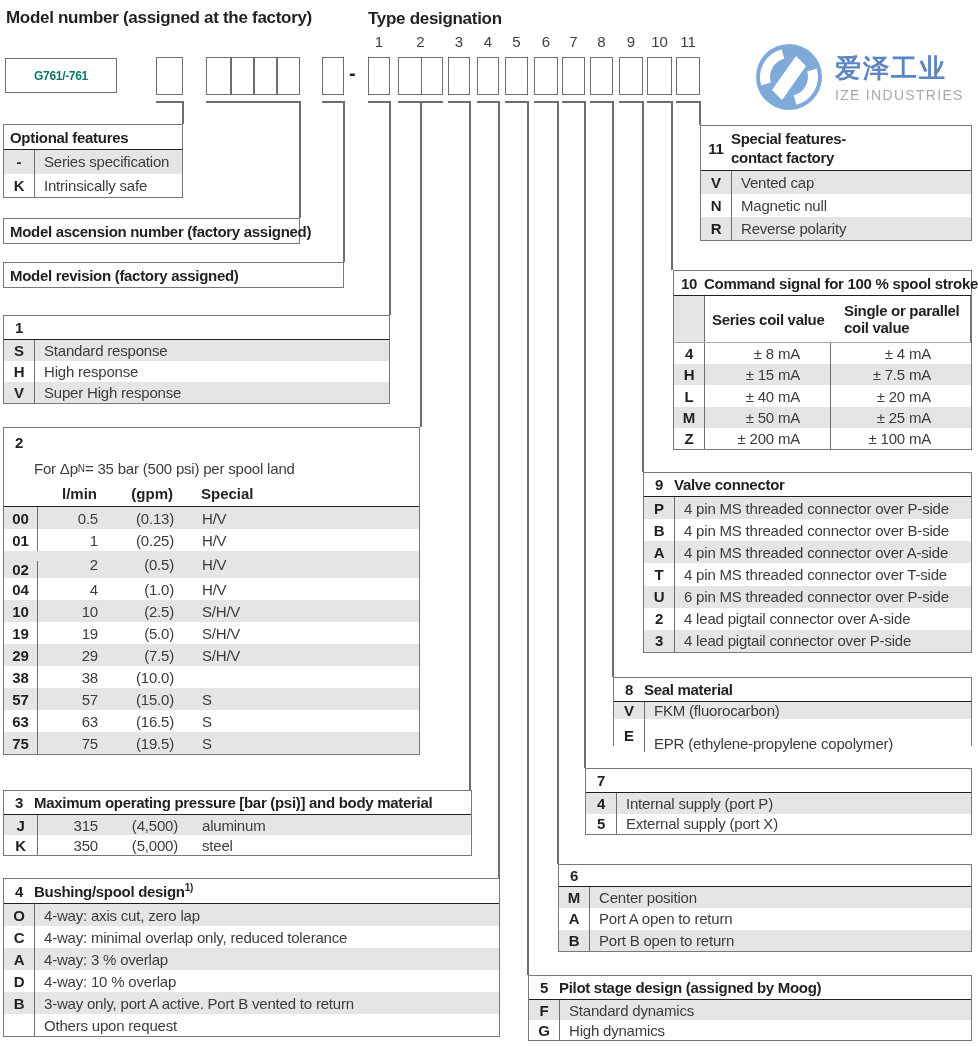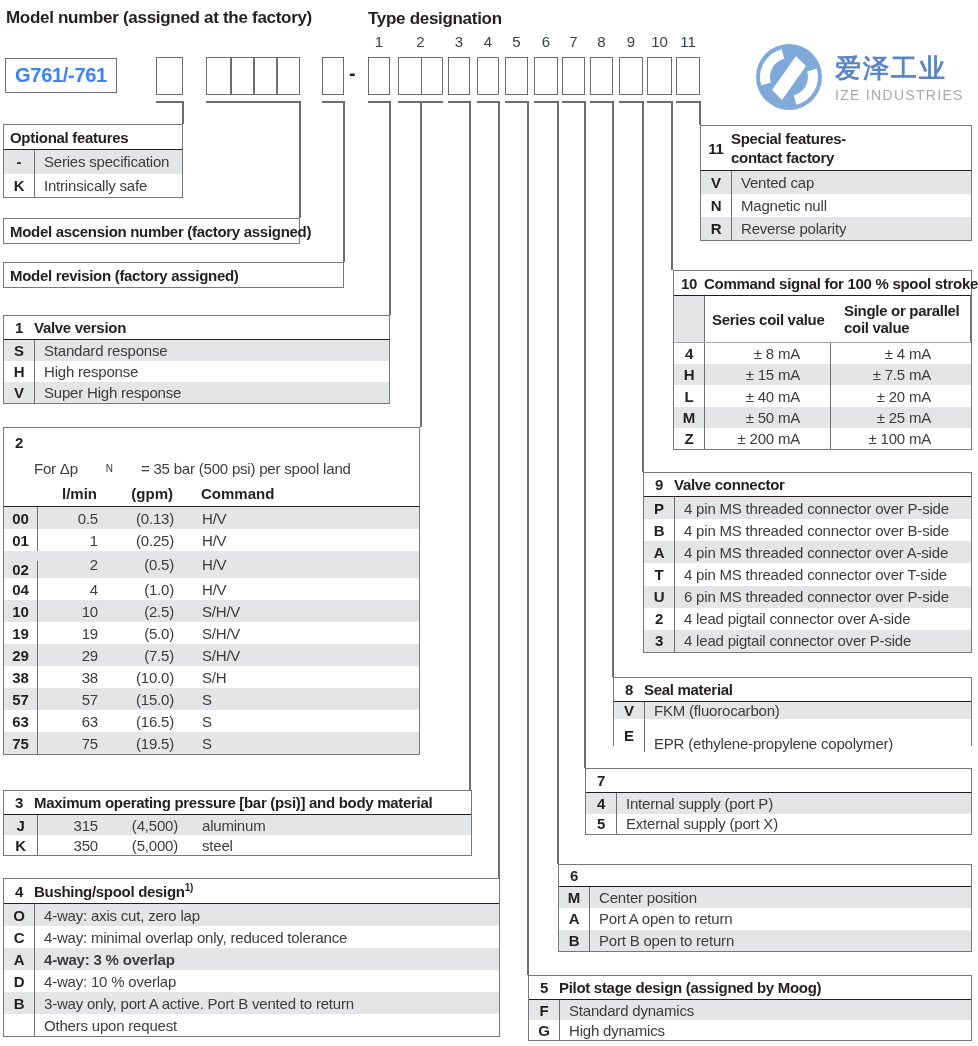--- a/index.html
+++ b/index.html
@@ -4,21 +4,21 @@
 <style>
   html,body{margin:0;padding:0;background:#ffffff;}
   #root{
     position:relative;width:978px;height:1046px;background:#ffffff;overflow:hidden;
     font-family:"Liberation Sans","DejaVu Sans",sans-serif;color:#2e2a2b;
   }
   .abs{position:absolute;}
   .sect-title{font-weight:bold;font-size:17px;letter-spacing:-0.3px;color:#231f20;white-space:nowrap;}
   .codebox{position:absolute;border:1.5px solid #6d6e71;background:#fff;box-sizing:border-box;}
   .codebox .div{position:absolute;top:0;bottom:0;width:1.5px;background:#6d6e71;}
-  .modelbox{display:flex;align-items:center;justify-content:center;font-weight:bold;font-size:20px;letter-spacing:-0.3px;color:#3b82f6;}
+  .modelbox{display:flex;align-items:center;justify-content:center;font-weight:bold;font-size:12px;letter-spacing:-0.3px;color:#0f766e;}
   .posnum{position:absolute;font-size:15px;color:#3a4046;text-align:center;width:26px;}
   .dash{position:absolute;font-weight:bold;font-size:20px;color:#231f20;}
   .hline{position:absolute;height:1.5px;background:#6d6e71;}
   .vline{position:absolute;width:1.5px;background:#6d6e71;}
   .lblbox{position:absolute;border:1px solid #77787b;background:#fff;box-sizing:border-box;
     display:flex;align-items:center;font-weight:bold;font-size:15px;letter-spacing:-0.3px;color:#231f20;padding-left:6px;white-space:nowrap;}
   .table{position:absolute;border:1px solid #77787b;background:#fff;box-sizing:border-box;display:flex;flex-direction:column;}
   .thead{display:flex;align-items:center;border-bottom:1.5px solid #231f20;flex:none;
     font-weight:bold;font-size:15px;letter-spacing:-0.3px;color:#231f20;background:#fff;white-space:nowrap;}
   .thead.noline{border-bottom:none;}
@@ -145,50 +145,49 @@
         </div>
         <div class="row">
           <span class="code" style="width: 30px;">K</span>
           <span class="cell grow" style="padding-left: 9px;">Intrinsically safe</span>
         </div>
       </div>
     </div>
     <div class="table" style="left: 3px; top: 315px; width: 387px; height: 89px;">
       <div class="thead" style="height: 23px;">
         <span class="tnum">1</span>
-        <span class="ttitle">Valve version</span>
       </div>
       <div class="rows">
         <div class="row shaded">
           <span class="code" style="width: 30px;">S</span>
           <span class="cell grow" style="padding-left: 9px;">Standard response</span>
         </div>
         <div class="row">
           <span class="code" style="width: 30px;">H</span>
           <span class="cell grow" style="padding-left: 9px;">High response</span>
         </div>
         <div class="row shaded">
           <span class="code" style="width: 30px;">V</span>
           <span class="cell grow" style="padding-left: 9px; text-align: center;">Super High response</span>
         </div>
       </div>
     </div>
     <div class="table" style="left: 3px; top: 427px; width: 417px; height: 328px;">
       <div class="thead noline" style="height: 28px;">
         <span class="tnum">2</span>
       </div>
-      <div class="subtitle" style="height: 25px; gap: 28px;">
+      <div class="subtitle" style="height: 25px;">
         <span>For Δp</span>
         <sub>N</sub>
         <span> = 35 bar (500 psi) per spool land</span>
       </div>
       <div class="colhead" style="height: 25px;">
         <span class="cell r" style="width: 93px;">l/min</span>
         <span class="cell r" style="width: 76px;">(gpm)</span>
-        <span class="cell" style="padding-left: 28px;">Command</span>
+        <span class="cell" style="padding-left: 28px;">Special</span>
       </div>
       <div class="rows">
         <div class="row shaded">
           <span class="code" style="width: 33px;">00</span>
           <span class="cell r" style="width: 60px;">0.5</span>
           <span class="cell r" style="width: 76px;">(0.13)</span>
           <span class="cell grow" style="padding-left: 28px;">H/V</span>
         </div>
         <div class="row">
           <span class="code" style="width: 33px;">01</span>
@@ -223,21 +222,20 @@
         <div class="row shaded">
           <span class="code" style="width: 33px;">29</span>
           <span class="cell r" style="width: 60px;">29</span>
           <span class="cell r" style="width: 76px;">(7.5)</span>
           <span class="cell grow" style="padding-left: 28px;">S/H/V</span>
         </div>
         <div class="row">
           <span class="code" style="width: 33px;">38</span>
           <span class="cell r" style="width: 60px;">38</span>
           <span class="cell r" style="width: 76px;">(10.0)</span>
-          <span class="cell grow" style="padding-left: 28px;">S/H</span>
         </div>
         <div class="row shaded">
           <span class="code" style="width: 33px;">57</span>
           <span class="cell r" style="width: 60px;">57</span>
           <span class="cell r" style="width: 76px;">(15.0)</span>
           <span class="cell grow" style="padding-left: 28px;">S</span>
         </div>
         <div class="row">
           <span class="code" style="width: 33px;">63</span>
           <span class="cell r" style="width: 60px;">63</span>
@@ -281,21 +279,21 @@
         <div class="row shaded">
           <span class="code" style="width: 30px;">O</span>
           <span class="cell grow" style="padding-left: 9px;">4-way: axis cut, zero lap</span>
         </div>
         <div class="row">
           <span class="code" style="width: 30px;">C</span>
           <span class="cell grow" style="padding-left: 9px;">4-way: minimal overlap only, reduced tolerance</span>
         </div>
         <div class="row shaded">
           <span class="code" style="width: 30px;">A</span>
-          <span class="cell grow" style="padding-left: 9px; font-weight: bold;">4-way: 3 % overlap</span>
+          <span class="cell grow" style="padding-left: 9px;">4-way: 3 % overlap</span>
         </div>
         <div class="row">
           <span class="code" style="width: 30px;">D</span>
           <span class="cell grow" style="padding-left: 9px;">4-way: 10 % overlap</span>
         </div>
         <div class="row shaded">
           <span class="code" style="width: 30px;">B</span>
           <span class="cell grow" style="padding-left: 9px;">3-way only, port A active. Port B vented to return</span>
         </div>
         <div class="row">

